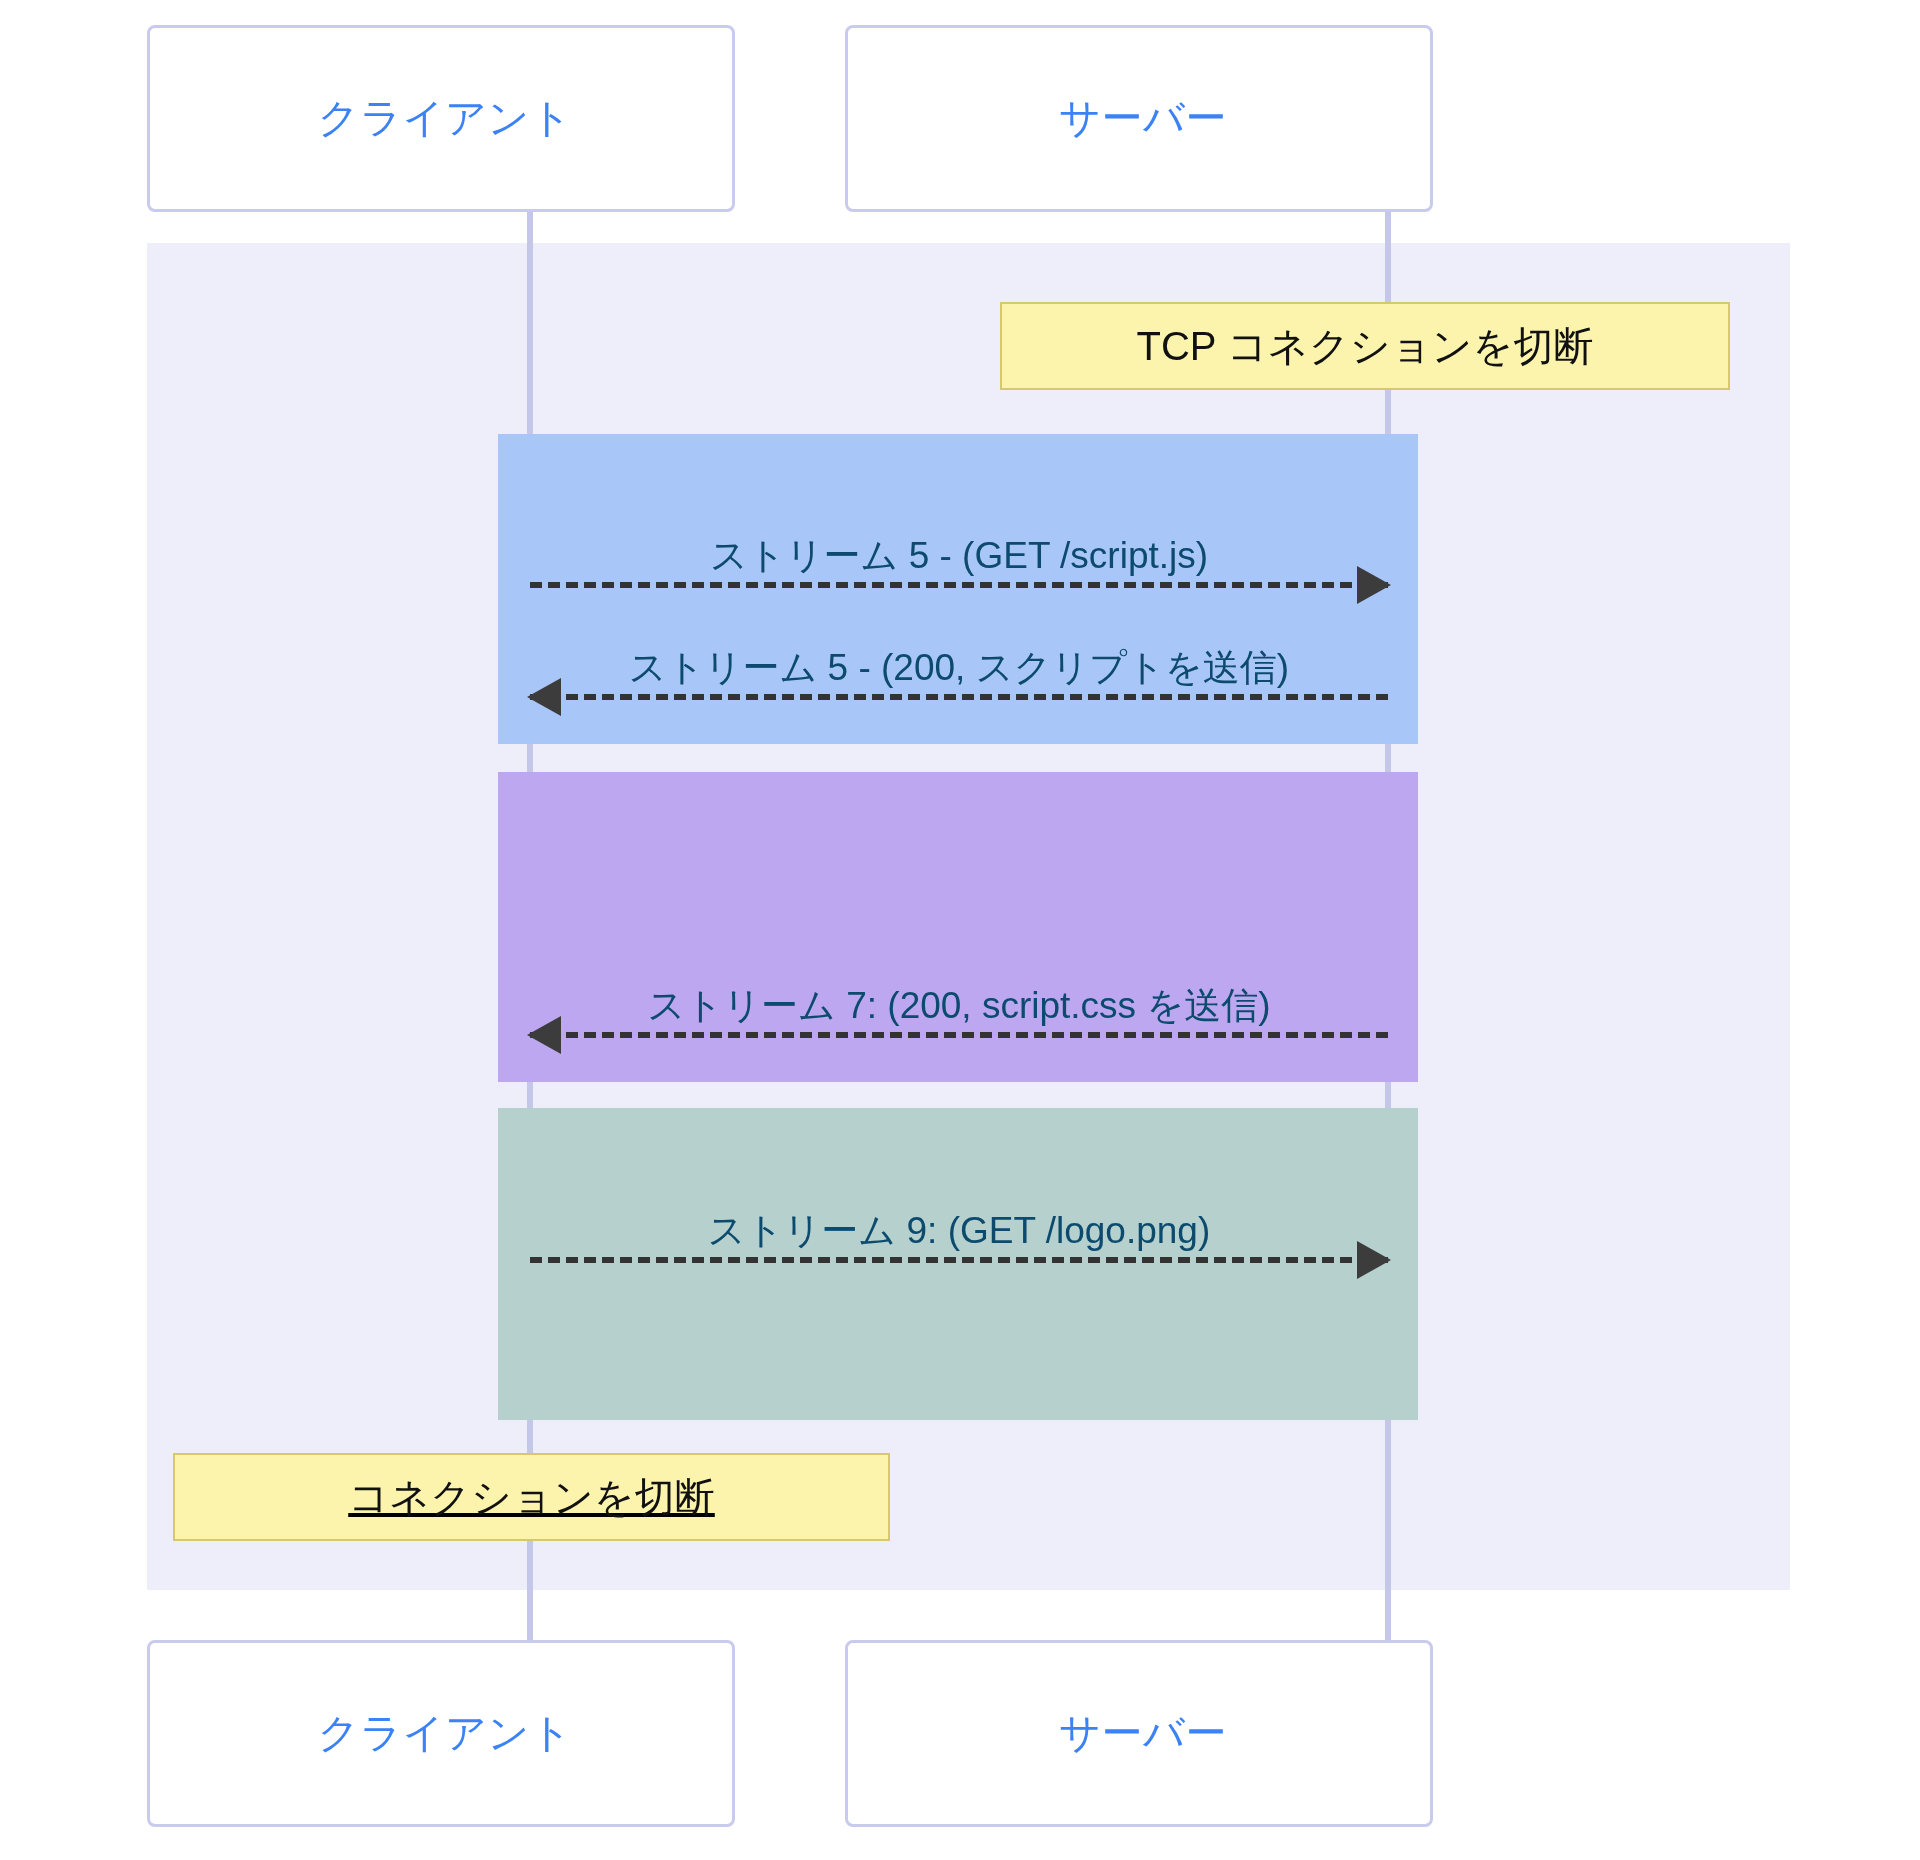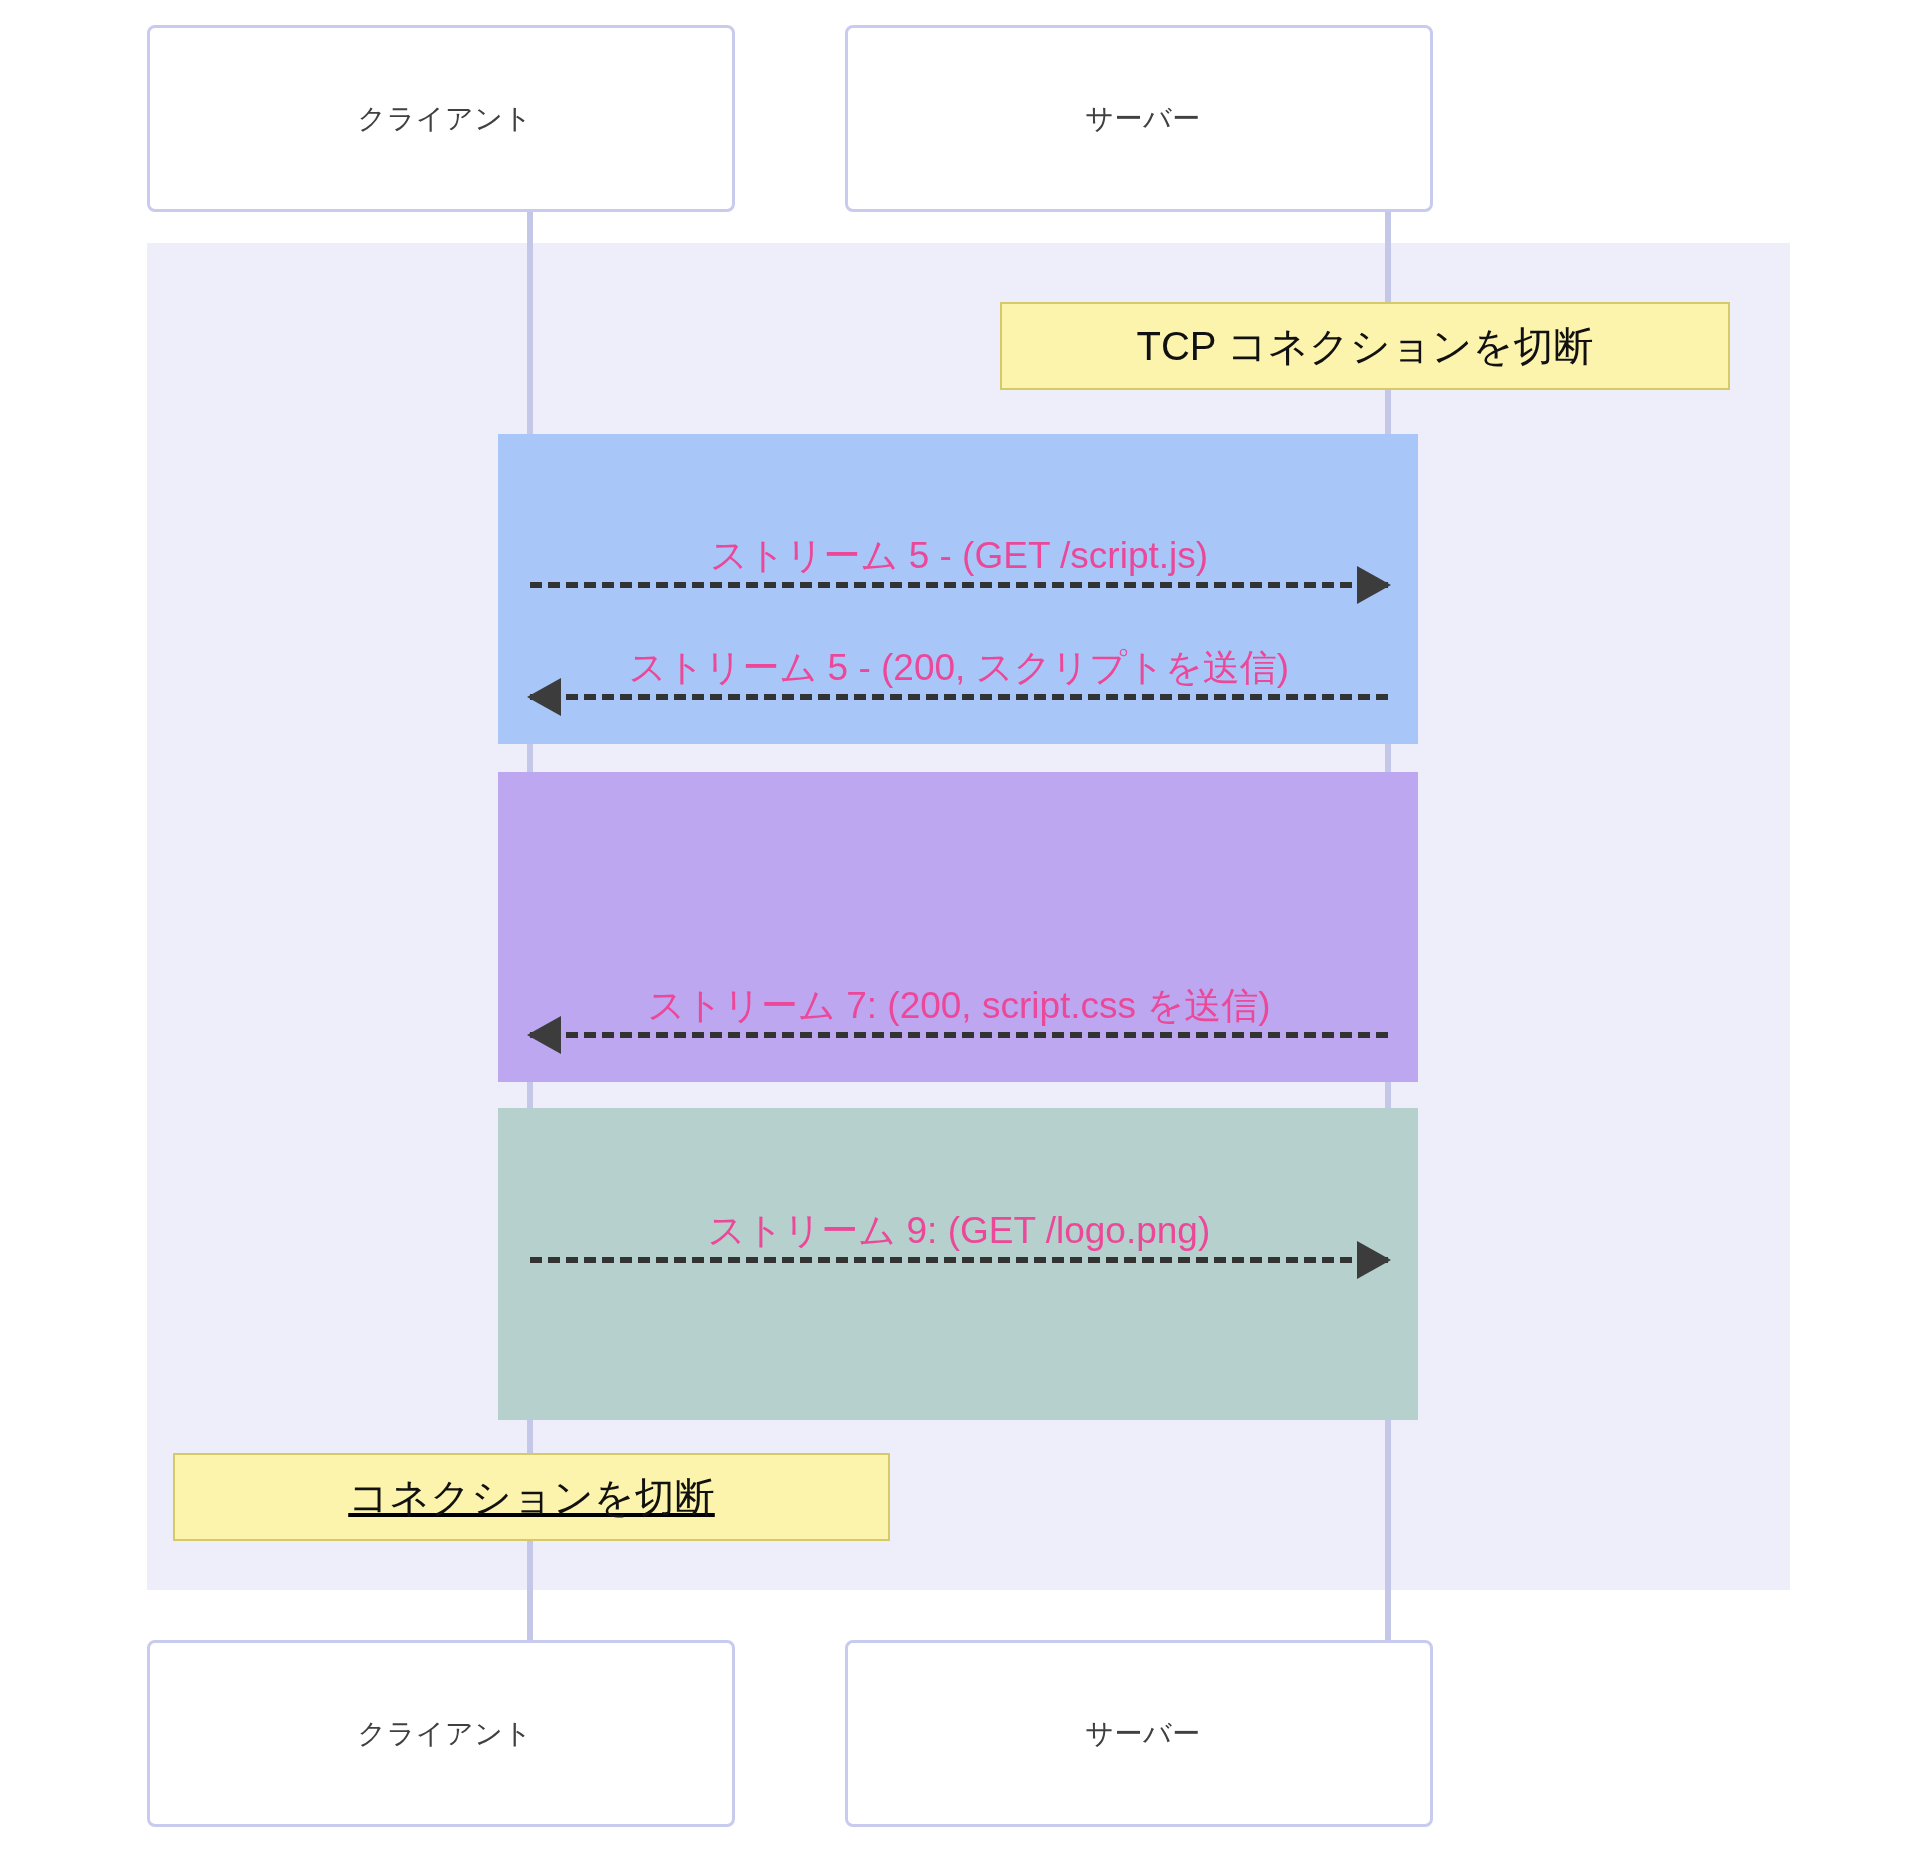--- a/index.html
+++ b/index.html
@@ -36,22 +36,22 @@
     box-sizing: border-box;
     background: #ffffff;
     border: 3px solid #c8caee;
     border-radius: 8px;
     display: flex;
     align-items: center;
     justify-content: center;
     z-index: 4;
   }
   .actor-label {
-    font-size: 28px;
-    color: #404040;
+    font-size: 41px;
+    color: #3b82f6;
     letter-spacing: 0.5px;
     line-height: 1;
     white-space: nowrap;
     margin-left: 8px;
   }
 
   
   .diagram-bg {
     position: absolute;
     left: 147px;
@@ -90,21 +90,21 @@
   .message {
     position: absolute;
     z-index: 3;
   }
   .msg-label {
     position: absolute;
     bottom: 14px;
     width: 100%;
     text-align: center;
     font-size: 37px;
-    color: #ec4899;
+    color: #0c4a6e;
     line-height: 1;
     white-space: nowrap;
   }
   .msg-line {
     position: absolute;
     bottom: 0;
     left: 0;
     width: 100%;
     height: 0;
     border-top: 6px dashed #333333;

